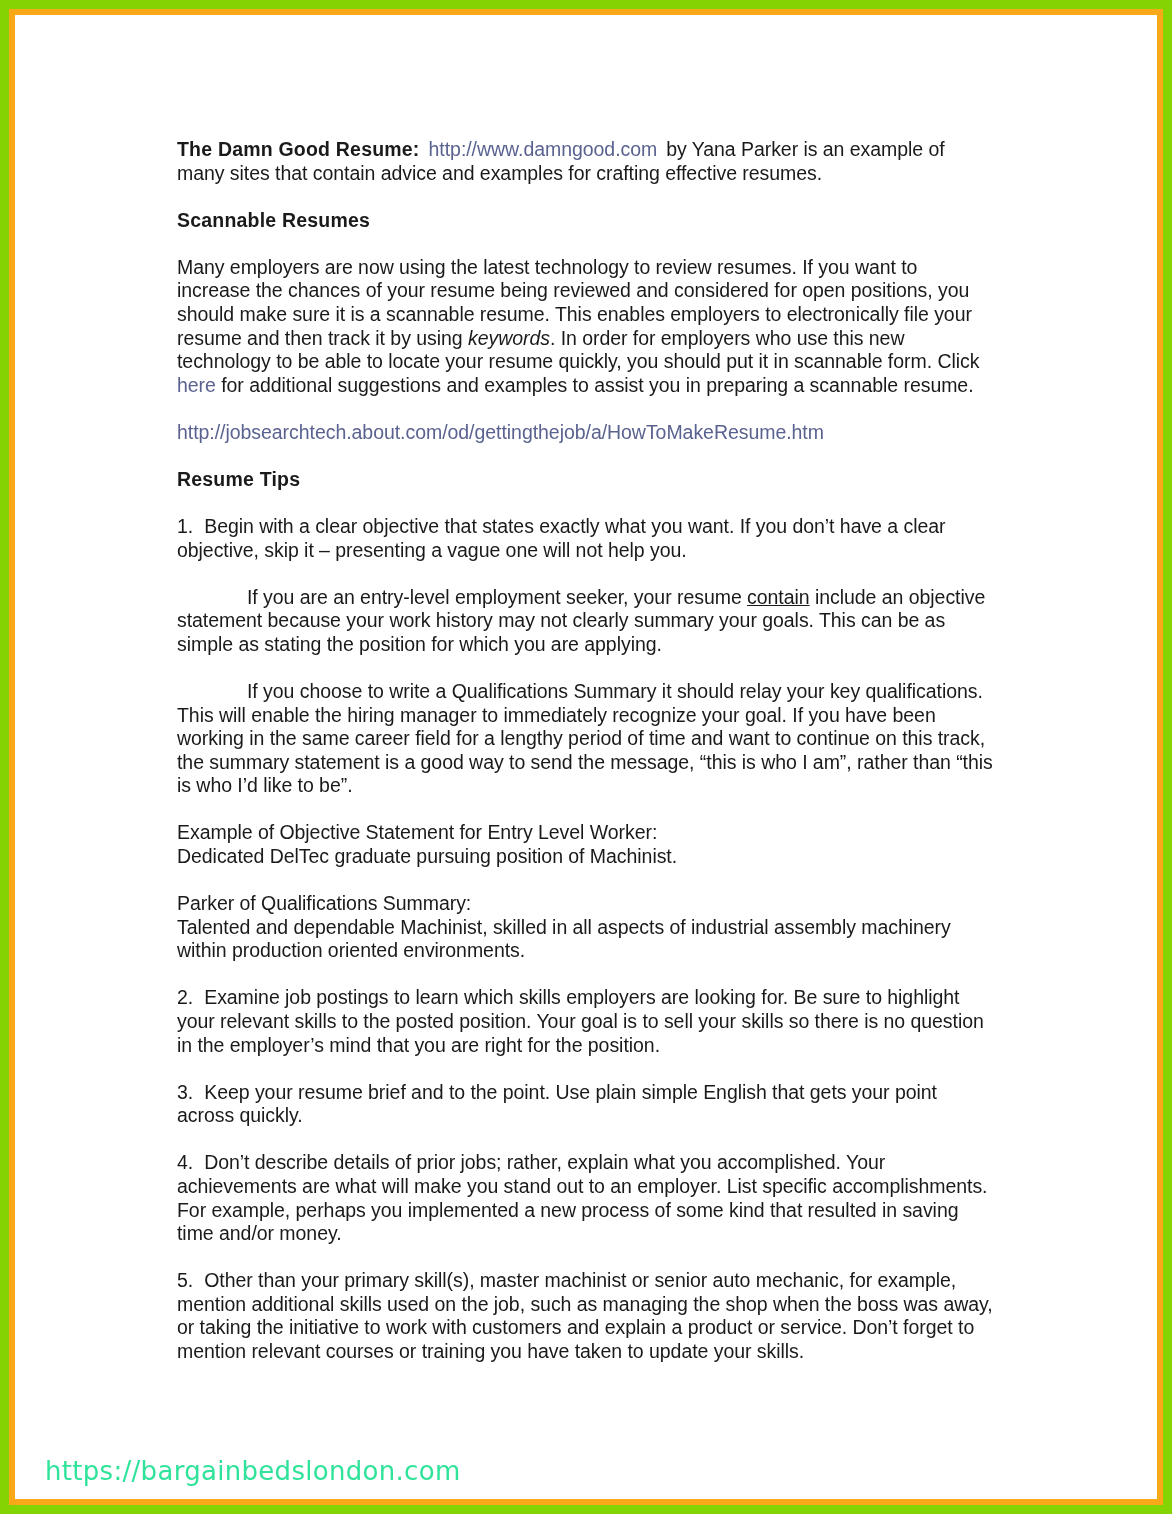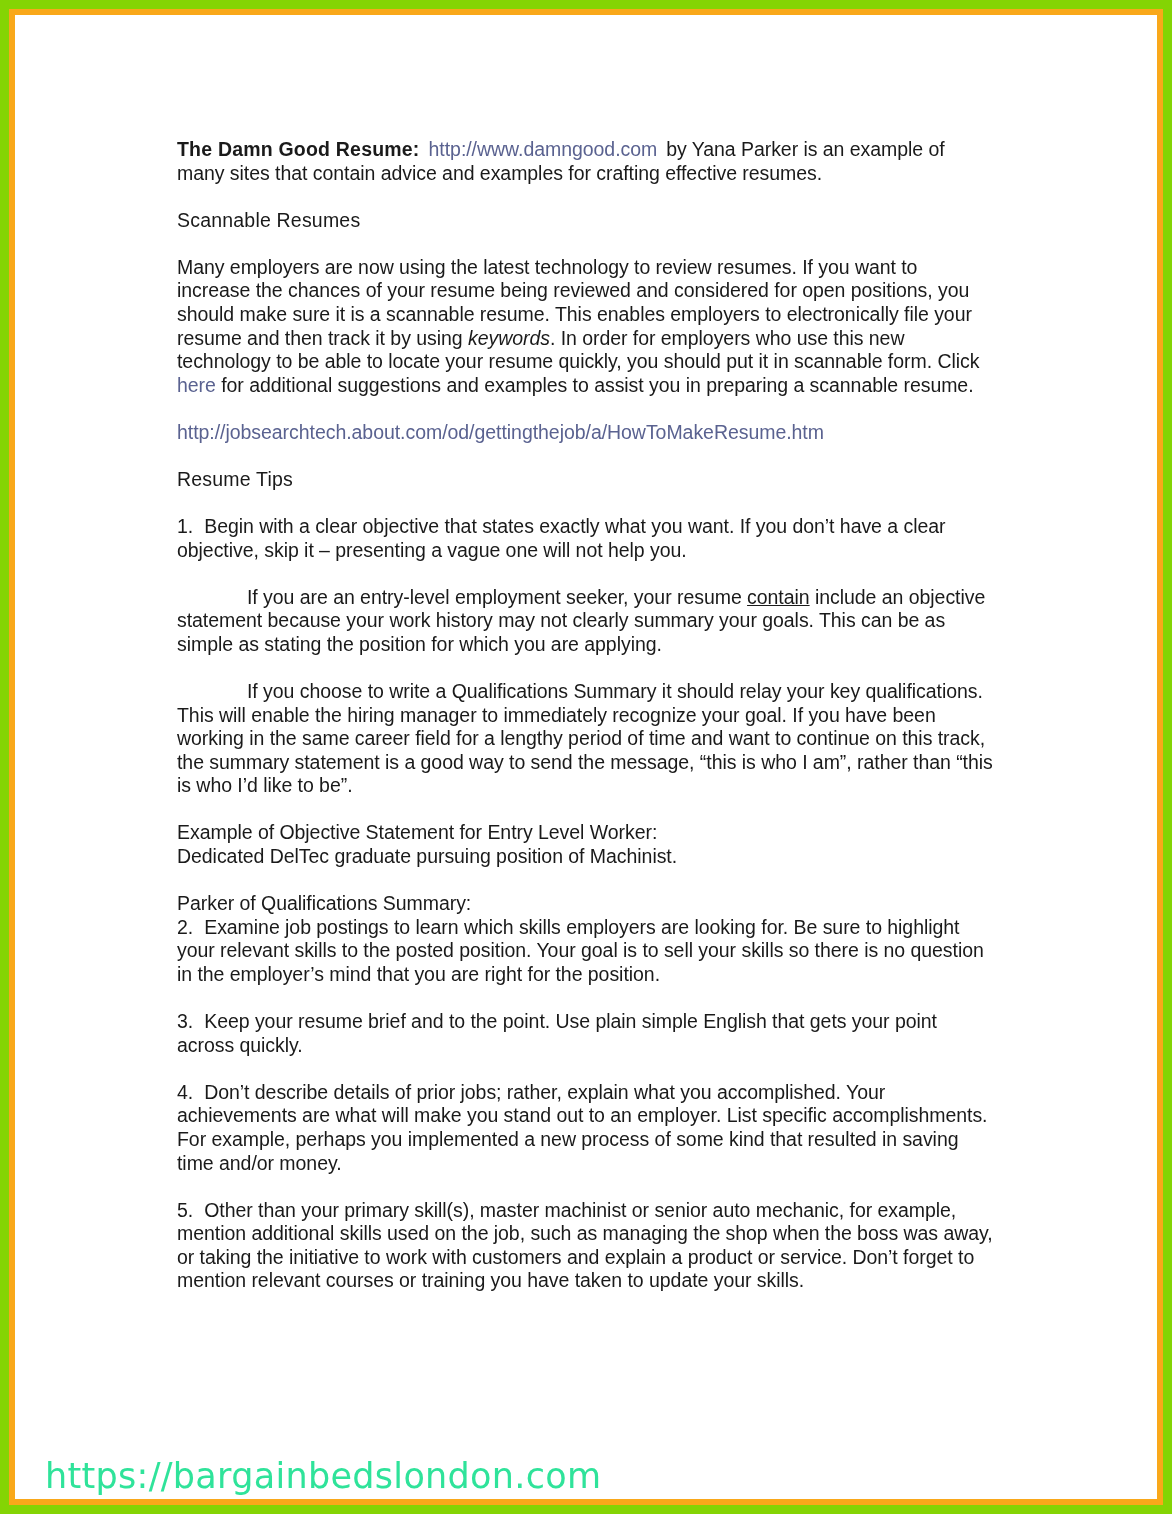--- a/index.html
+++ b/index.html
@@ -53,21 +53,21 @@
     line-height: 23.6px;
     color: #1a1a1a;
     letter-spacing: -0.05px;
   }
   p { margin: 0; }
   .para {
     margin-bottom: 23.5px;
   }
   .tight { margin-bottom: 0; }
   .heading {
-    font-weight: normal;
+    font-weight: bold;
     margin-bottom: 23.5px;
     letter-spacing: 0.2px;
   }
   .lead-bold {
     font-weight: bold;
     letter-spacing: 0.2px;
   }
   .link {
     color: #5a6290;
   }
@@ -77,21 +77,21 @@
   .numlabel { }
   .numgap { display: inline-block; width: 11px; }
   .spc2 { display: inline-block; width: 9px; }
   .ex-label {
   }
   #watermark {
     position: absolute;
     left: 30px;
     top: 1441px;
     font-family: "DejaVu Sans", sans-serif;
-    font-size: 35px;
+    font-size: 26px;
     color: #2fe39a;
     letter-spacing: 0.3px;
     white-space: nowrap;
   }
 </style>
 </head>
 <body>
 
 <div id="page">
 
@@ -112,20 +112,21 @@
       <p class="para"><span class="numlabel">1.</span><span class="numgap"></span><span>Begin with a clear objective that states exactly what you want. If you don’t have a clear objective, skip it – presenting a vague one will not help you.</span></p>
 
       <p class="para indent"><span>If you are an entry-level employment seeker, your resume </span><span class="underline">contain</span><span> include an objective statement because your work history may not clearly summary your goals. This can be as simple as stating the position for which you are applying.</span></p>
 
       <p class="para indent">If you choose to write a Qualifications Summary it should relay your key qualifications. This will enable the hiring manager to immediately recognize your goal. If you have been working in the same career field for a lengthy period of time and want to continue on this track, the summary statement is a good way to send the message, “this is who I am”, rather than “this is who I’d like to be”.</p>
 
       <p class="tight"><span class="ex-label">Example of Objective Statement for Entry Level Worker</span><span>:</span></p>
       <p class="para">Dedicated DelTec graduate pursuing position of Machinist.</p>
 
       <p class="tight ex-label">Parker of Qualifications Summary:</p>
+      <p class="para">Talented and dependable Machinist, skilled in all aspects of industrial assembly machinery within production oriented environments.</p>
 
       <p class="para"><span class="numlabel">2.</span><span class="numgap"></span><span>Examine job postings to learn which skills employers are looking for. Be sure to highlight your relevant skills to the posted position. Your goal is to sell your skills so there is no question in the employer’s mind that you are right for the position.</span></p>
 
       <p class="para"><span class="numlabel">3.</span><span class="numgap"></span><span>Keep your resume brief and to the point. Use plain simple English that gets your point across quickly.</span></p>
 
       <p class="para"><span class="numlabel">4.</span><span class="numgap"></span><span>Don’t describe details of prior jobs; rather, explain what you accomplished. Your achievements are what will make you stand out to an employer. List specific accomplishments. For example, perhaps you implemented a new process of some kind that resulted in saving time and/or money.</span></p>
 
       <p class="para"><span class="numlabel">5.</span><span class="numgap"></span><span>Other than your primary skill(s), master machinist or senior auto mechanic, for example, mention additional skills used on the job, such as managing the shop when the boss was away, or taking the initiative to work with customers and explain a product or service. Don’t forget to mention relevant courses or training you have taken to update your skills.</span></p>
 
     </div>

